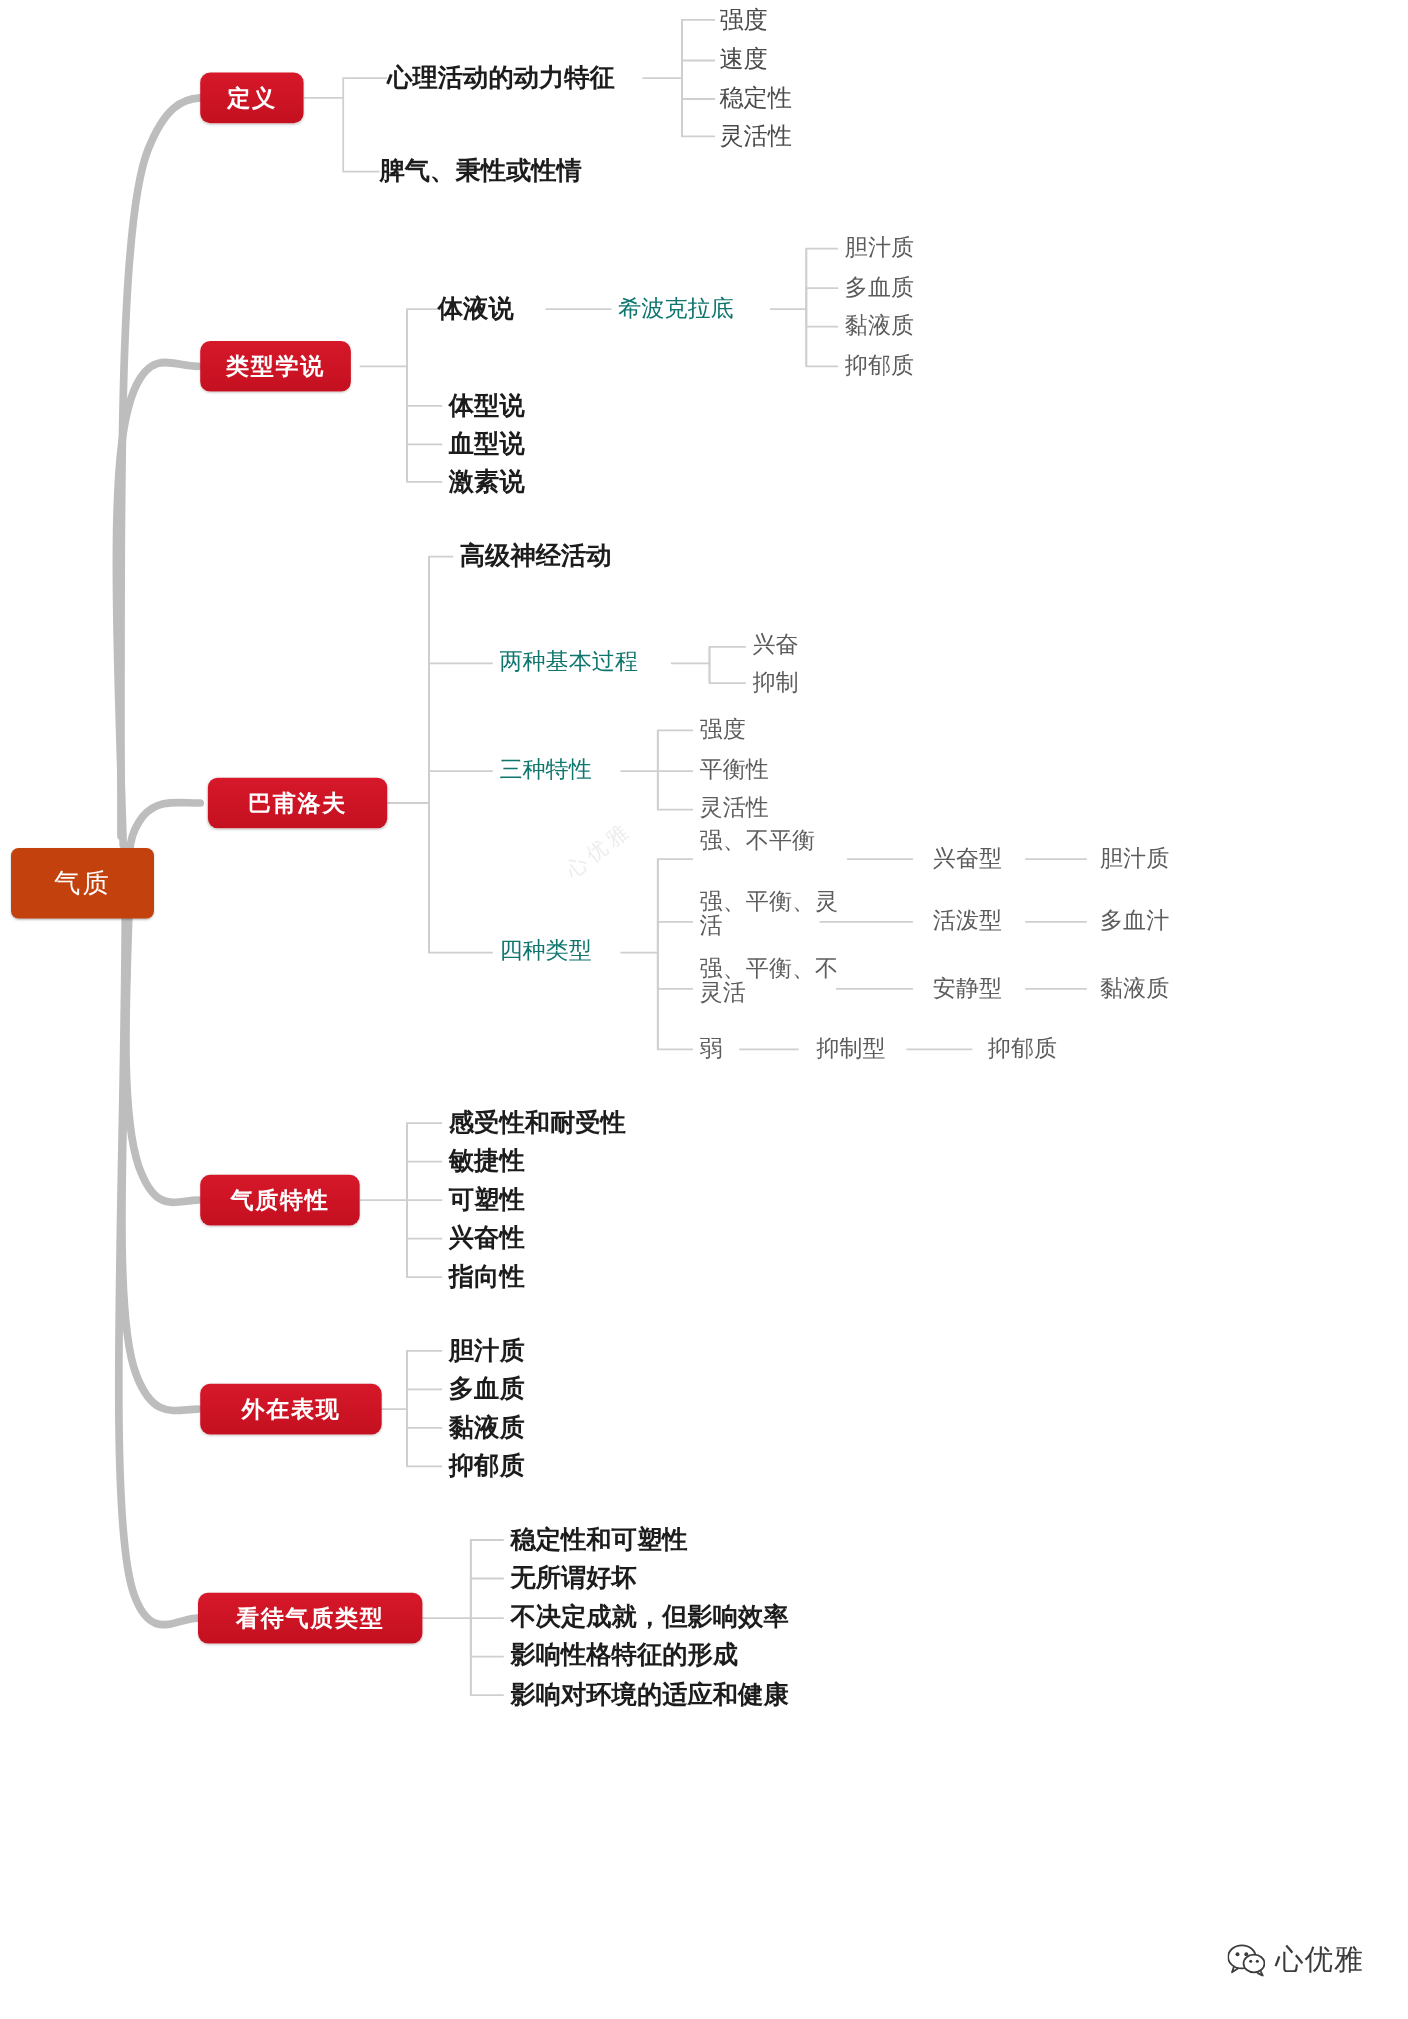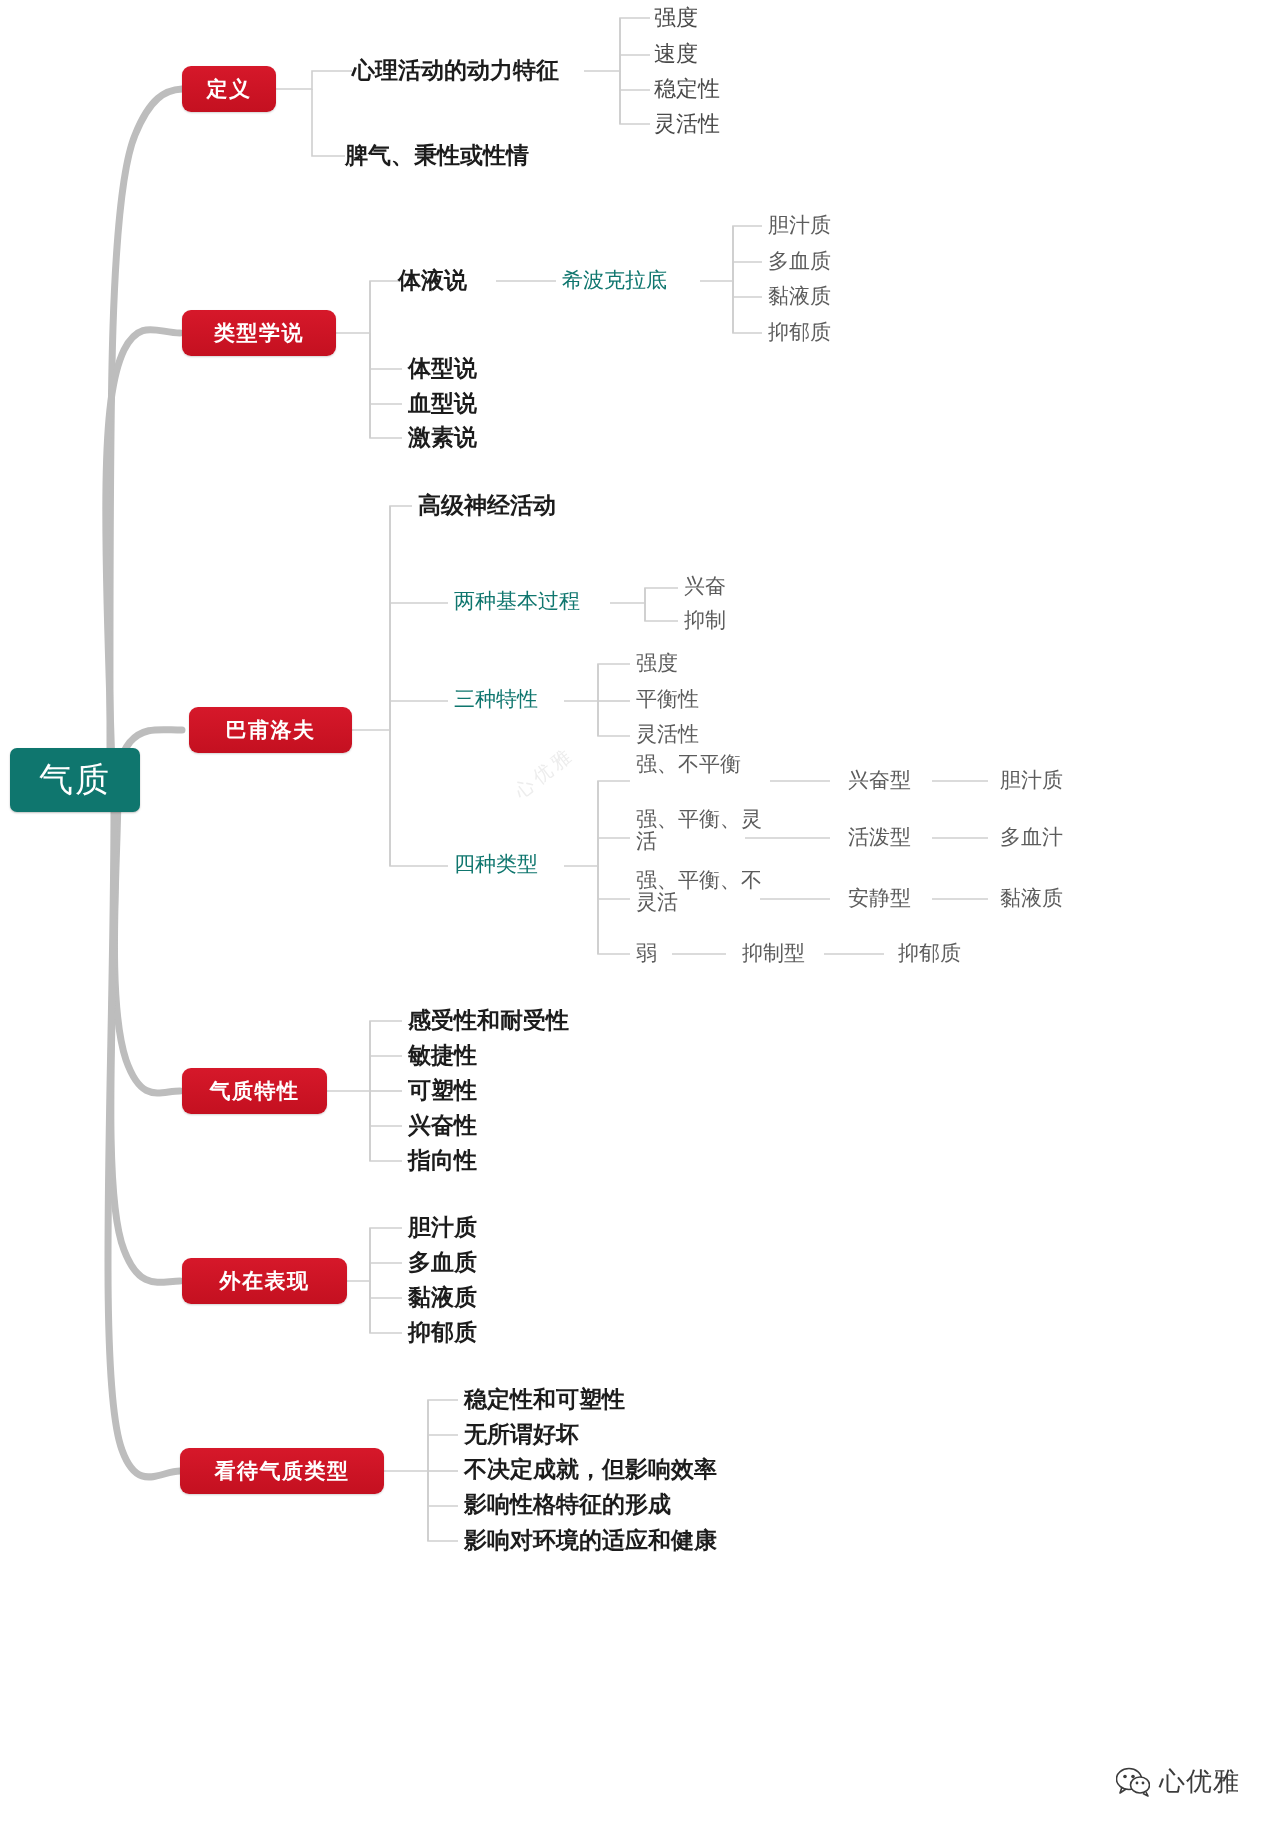--- a/index.html
+++ b/index.html
@@ -12,28 +12,29 @@
     width:1280px;
     height:1835px;
     background:#ffffff;
     overflow:hidden;
   }
   #wires{position:absolute;left:0;top:0;width:1280px;height:1835px;}
 
   
   .root-node{
     position:absolute;
-    background:#0f766e;
+    background:#c2410c;
     color:#ffffff;
     border-radius:7px;
-    font-size:34px;
+    font-size:24px;
     letter-spacing:2px;
     display:flex;align-items:center;justify-content:center;
     font-family:"Liberation Sans","DejaVu Sans",sans-serif;
     box-shadow:0 1px 2px rgba(0,0,0,.25);
+    margin-top:23px;
   }
 
   
   .branch-node{
     position:absolute;
     background:#d11423;
     background:linear-gradient(180deg,#d6182a 0%,#c41020 100%);
     color:#ffffff;
     border-radius:9px;
     font-size:21px;
@@ -174,21 +175,21 @@
   <div class="root-node" style="left:10px;top:748px;width:130px;height:64px;">气质</div>
 
   <div class="branch-node" style="left:182px;top:66px;width:94px;height:46px;">定义</div>
   <div class="leaf l1" style="left:352px;top:57px;">心理活动的动力特征</div>
   <div class="leaf l1" style="left:345px;top:142px;">脾气、秉性或性情</div>
   <div class="leaf l2" style="left:654px;top:5px;">强度</div>
   <div class="leaf l2" style="left:654px;top:41px;">速度</div>
   <div class="leaf l2" style="left:654px;top:76px;">稳定性</div>
   <div class="leaf l2" style="left:654px;top:111px;">灵活性</div>
 
-  <div class="branch-node" style="left:182px;top:310px;width:154px;height:46px;">类型学说</div>
+  <div class="branch-node" style="left:182px;top:310px;width:137px;height:46px;">类型学说</div>
   <div class="leaf l1" style="left:398px;top:267px;">体液说</div>
   <div class="leaf l1" style="left:408px;top:355px;">体型说</div>
   <div class="leaf l1" style="left:408px;top:390px;">血型说</div>
   <div class="leaf l1" style="left:408px;top:424px;">激素说</div>
   <div class="leaf l3" style="left:562px;top:268px;">希波克拉底</div>
   <div class="leaf l4" style="left:768px;top:213px;">胆汁质</div>
   <div class="leaf l4" style="left:768px;top:249px;">多血质</div>
   <div class="leaf l4" style="left:768px;top:284px;">黏液质</div>
   <div class="leaf l4" style="left:768px;top:320px;">抑郁质</div>
 

